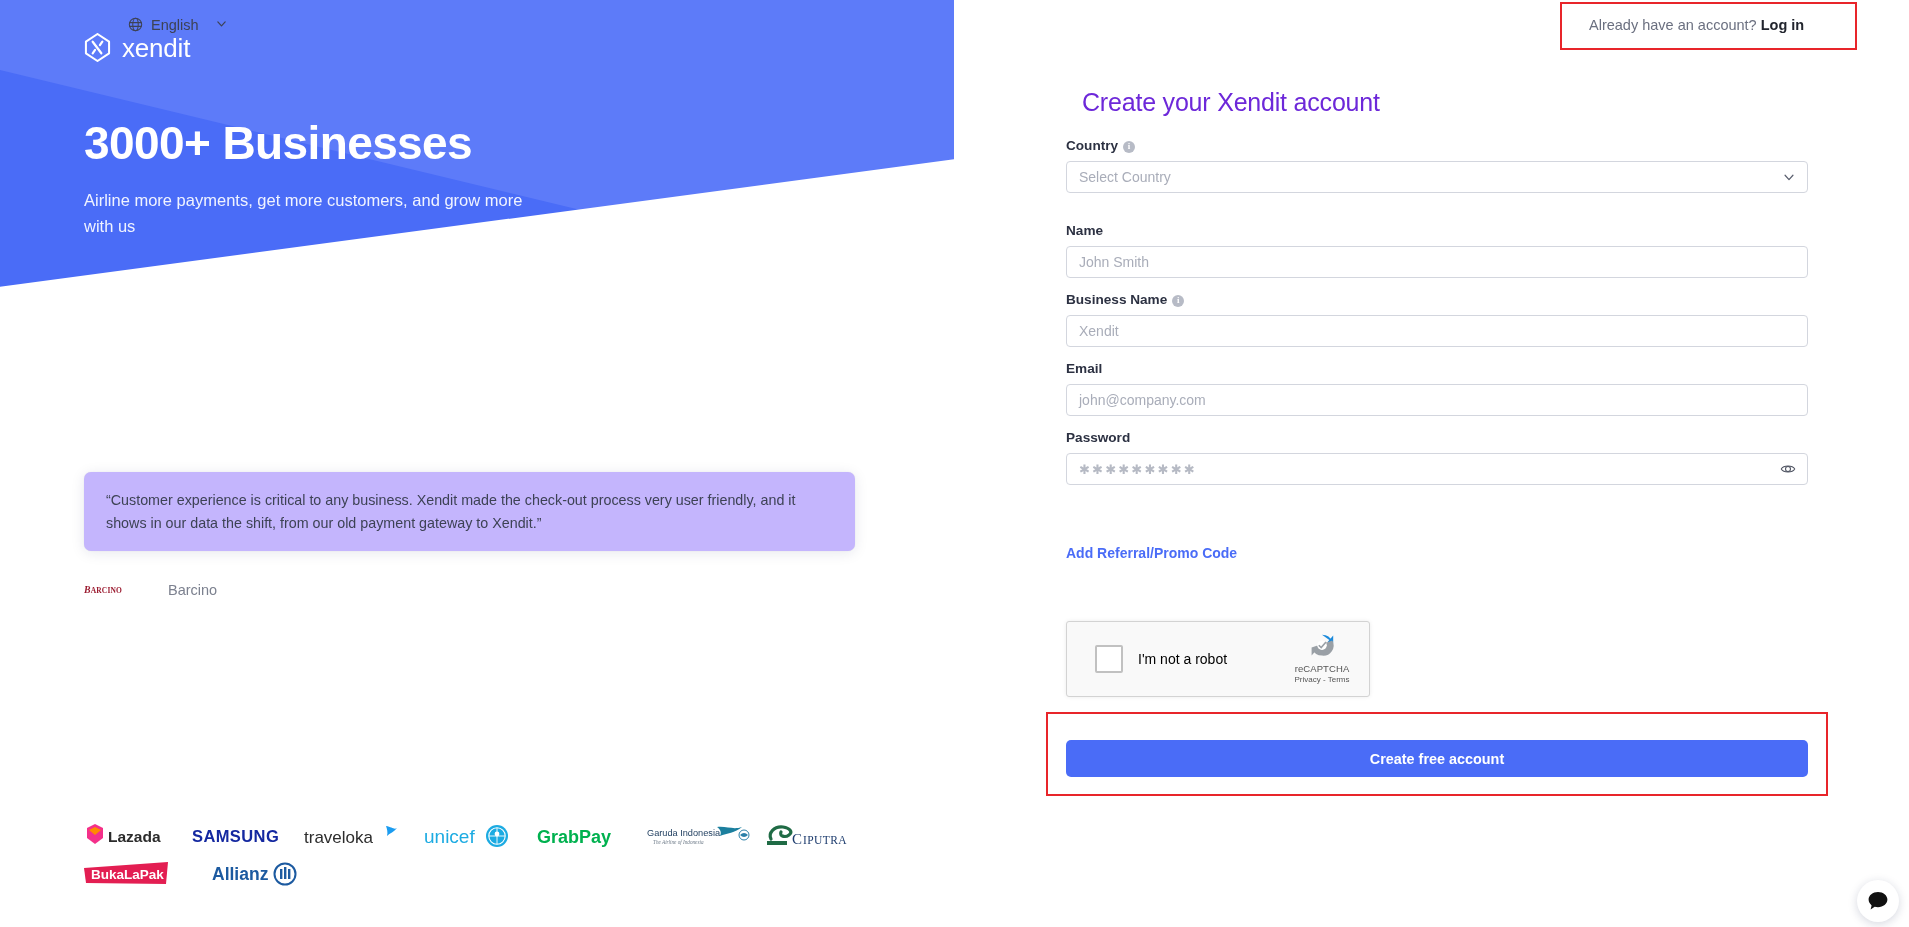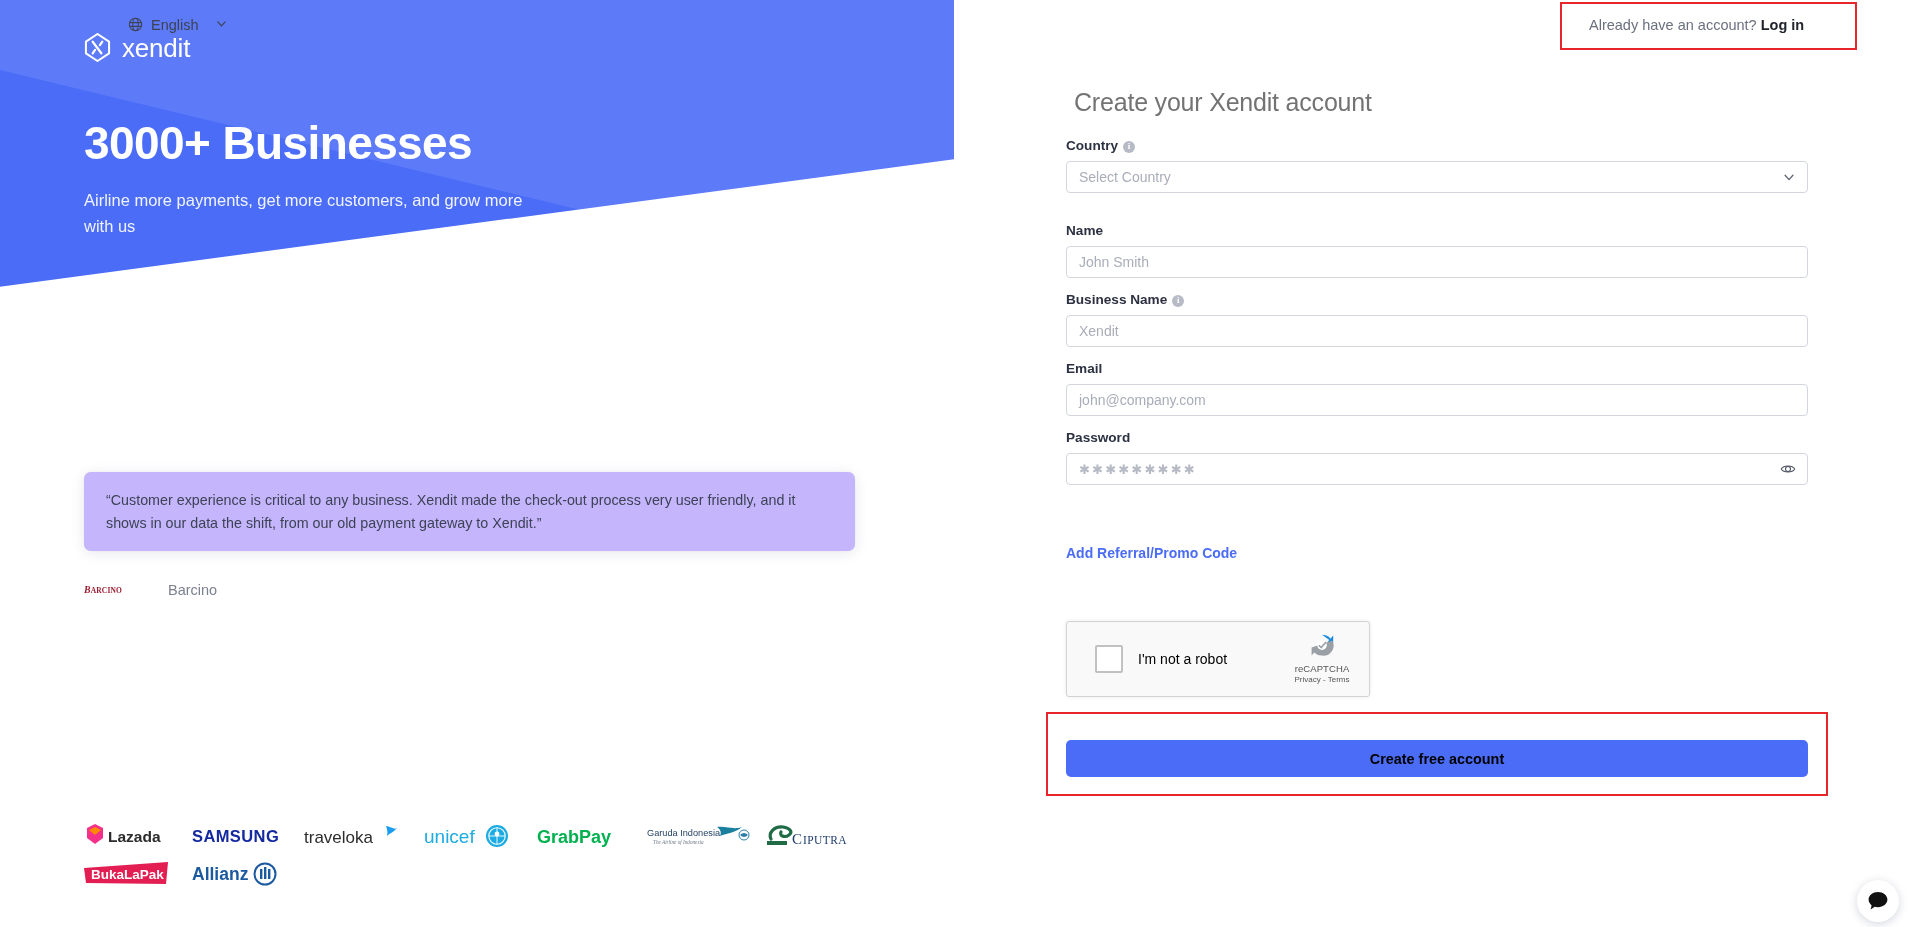--- a/index.html
+++ b/index.html
@@ -78,21 +78,21 @@
     display: flex; align-items: center; gap: 22px;
   }
   .barcino-logo { height: 20px; display:block; }
   .brandrow-name { font-size: 14.5px; color: #7c818f; }
 
   .logos-grid {
     position: absolute; left: 82px; top: 822px;
     width: 800px;
   }
   .logos-row { display: flex; align-items: center; gap: 0; }
-  .logos-row + .logos-row { margin-top: 10px; }
+  .logos-row + .logos-row { margin-top: 10px; gap: 20px; }
   .logo-cell { display: flex; align-items: flex-end; justify-content: flex-start; }
 
   
   .right-panel {
     position: absolute; left: 954px; top: 0;
     width: 955px; height: 927px; background: #fff;
   }
   .lang-select {
     position: absolute; left: 128px; top: 17px;
     display: flex; align-items: flex-start; gap: 8px;
@@ -114,22 +114,22 @@
     font-size: 14.5px; color: #6b7080; z-index: 41;
     white-space: nowrap;
   }
   .login-line b { color: #22252e; font-weight: 700; }
 
   .form {
     position: absolute; left: 1066px; top: 0;
     width: 742px;
   }
   .form-title {
-    position: absolute; left: 8px; top: 88px;
-    font-size: 25px; color: #737373; font-weight: 400;
+    position: absolute; left: 16px; top: 88px;
+    font-size: 25px; color: #6d28d9; font-weight: 400;
     letter-spacing: -0.2px;
   }
   .field { position: absolute; left: 0; width: 742px; }
   .field-label {
     font-size: 13.6px; font-weight: 700; color: #2c3142;
     display: flex; align-items: center; gap: 5px;
     margin-bottom: 8px;
   }
   .info-icon {
     width: 12px; height: 12px; display: inline-block;
@@ -195,21 +195,21 @@
 
   .submit-annot {
     position: absolute; left: 1046px; top: 712px;
     width: 782px; height: 84px;
     border: 2px solid #e8252a;
     z-index: 30;
   }
   .submit-btn {
     position: absolute; left: 1066px; top: 740px;
     width: 742px; height: 37px;
-    background: #4a6cf7; color: #000000;
+    background: #4a6cf7; color: #ffffff;
     border: none; border-radius: 5px;
     font-size: 14.4px; font-weight: 700;
     font-family: "Liberation Sans", sans-serif;
     cursor: pointer;
     z-index: 31;
   }
 
   .chat-bubble {
     position: absolute; left: 1857px; top: 880px;
     width: 42px; height: 42px;

